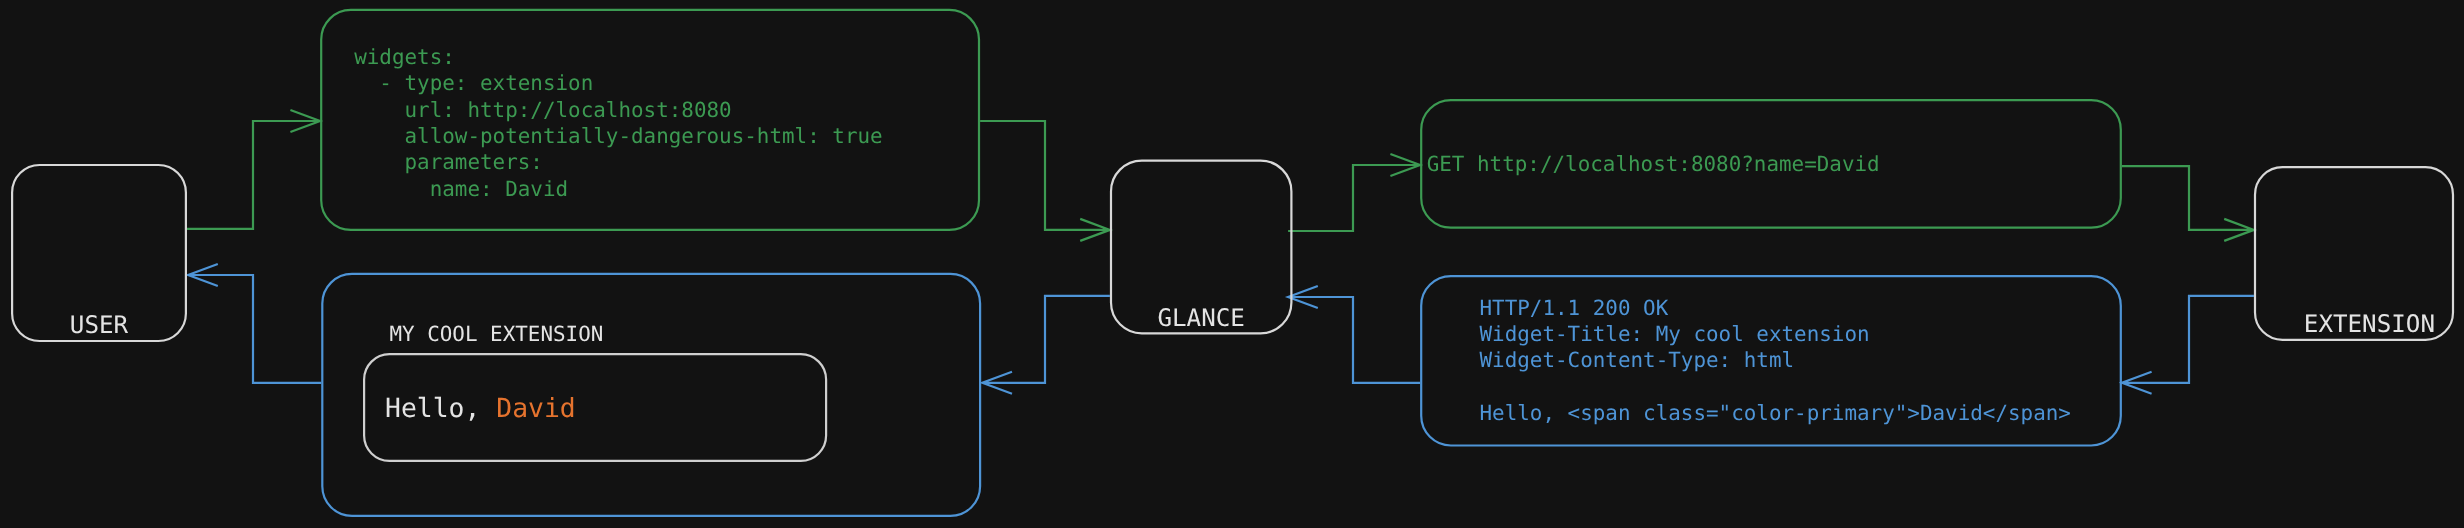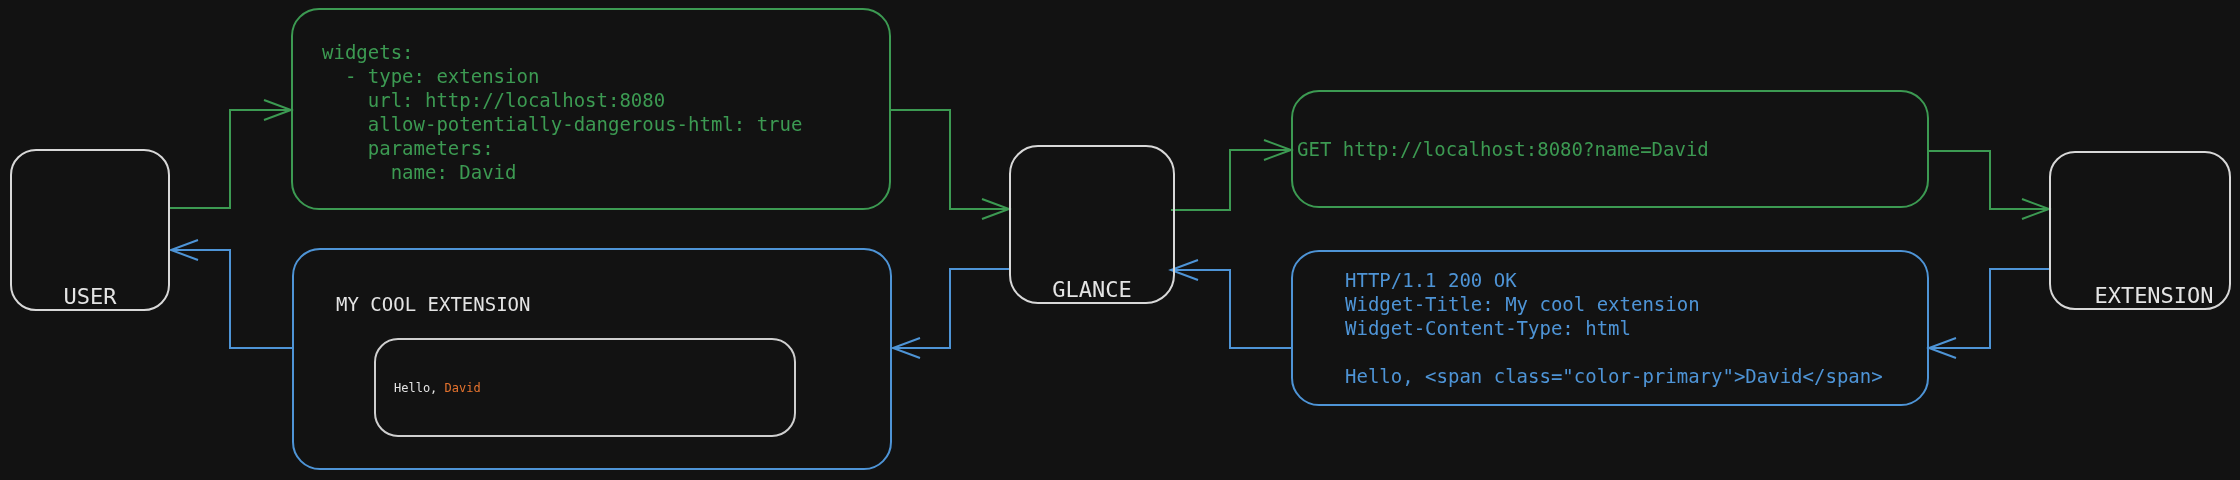--- a/index.html
+++ b/index.html
@@ -80,38 +80,37 @@
 
   #widget-box {
     position: absolute;
     box-sizing: border-box;
     left: 292px; top: 248px; width: 600px; height: 222px;
     border: 2px solid var(--blue, #4E94D6);
     border-radius: 28px;
   }
   #widget-title {
     position: absolute;
-    left: 42px; top: 42px;
+    left: 60px; top: 42px;
     font-size: 19px;
     line-height: 24px;
     color: var(--text-light, #E4E4E4);
     white-space: pre;
   }
   #greeting-box {
     position: absolute;
     box-sizing: border-box;
-    left: 36px; top: 88px; width: 422px; height: 99px;
+    left: 36px; top: 71px; width: 422px; height: 99px;
     border: 2px solid var(--inner-border, #CFCFCF);
     border-radius: 24px;
     display: flex;
     align-items: center;
     padding-left: 18px;
-    font-size: 12px;
+    font-size: 24px;
     white-space: pre;
-    margin-left: 44px;
   }
   #greeting-prefix { color: var(--text-light, #E4E4E4); }
   #greeting-name   { color: var(--orange, #E5732E); text-align: right; }
 </style>
 </head>
 <body>
 
 <div id="canvas">
 
   <svg id="connectors" viewBox="0 0 2240 480" xmlns="http://www.w3.org/2000/svg">

